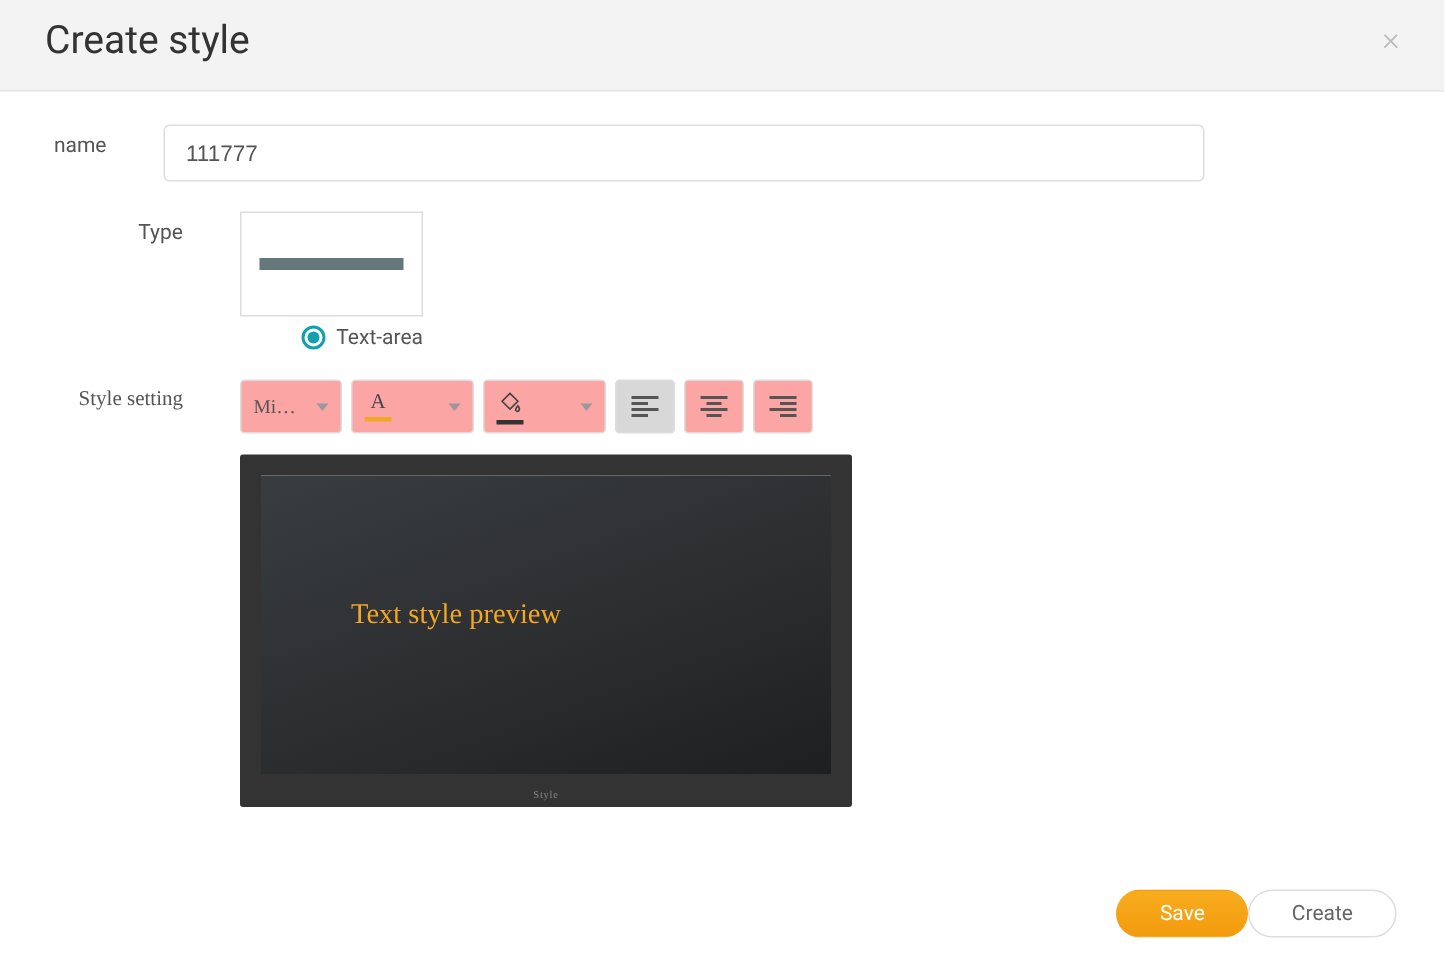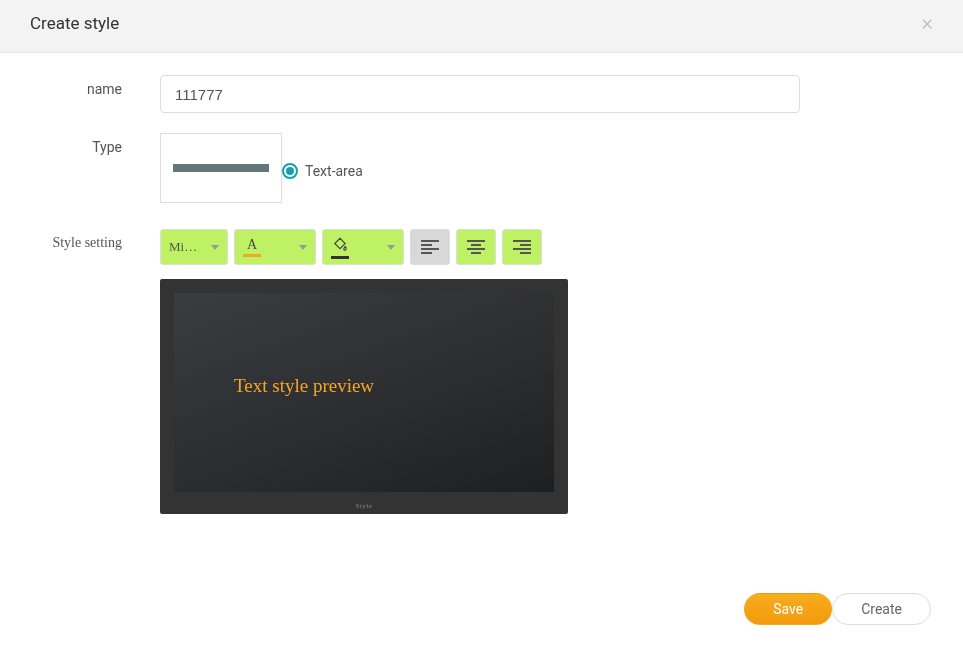--- a/index.html
+++ b/index.html
@@ -16,21 +16,21 @@
     }
     .modal-header {
       background: #f3f3f3;
       padding: 12px 30px 18px 30px;
       border-bottom: 1px solid #e5e5e5;
       display: flex;
       justify-content: space-between;
       align-items: center;
     }
     .modal-title {
-      font-size: 17px;
+      font-size: 26px;
       font-weight: 400;
       color: #333;
     }
     .close-btn {
       color: #bbb;
       font-size: 22px;
       cursor: pointer;
       line-height: 1;
       font-weight: 300;
     }
@@ -48,37 +48,37 @@
       padding-right: 18px;
       font-size: 14px;
       color: #555;
       padding-top: 6px;
     }
     .field-col {
       flex: 1;
       padding-right: 160px;
     }
     .text-input {
-      width: 640px;
+      width: 694px;
       height: 38px;
       border: 1px solid #ddd;
       border-radius: 4px;
       padding: 0 14px;
       font-size: 15px;
       color: #555;
       outline: none;
     }
     .type-options {
       display: flex;
       gap: 20px;
     }
     .type-option {
       display: flex;
-      flex-direction: row;
-      align-items: center;
+      flex-direction: column;
+      align-items: flex-end;
     }
     .type-preview {
       width: 122px;
       height: 70px;
       border: 1px solid #ddd;
       background: #fff;
       margin-bottom: 6px;
       position: relative;
       cursor: pointer;
     }
@@ -132,21 +132,21 @@
       color: #555;
     }
     .style-toolbar {
       display: flex;
       gap: 6px;
       margin-bottom: 14px;
     }
     .toolbar-btn {
       height: 36px;
       border: 1px solid #ddd;
-      background: #bef264;
+      background: #fca5a5;
       border-radius: 3px;
       display: flex;
       align-items: center;
       justify-content: center;
       cursor: pointer;
       padding: 0 8px;
       gap: 6px;
     }
     .toolbar-btn.active {
       background: #d8d8d8;

